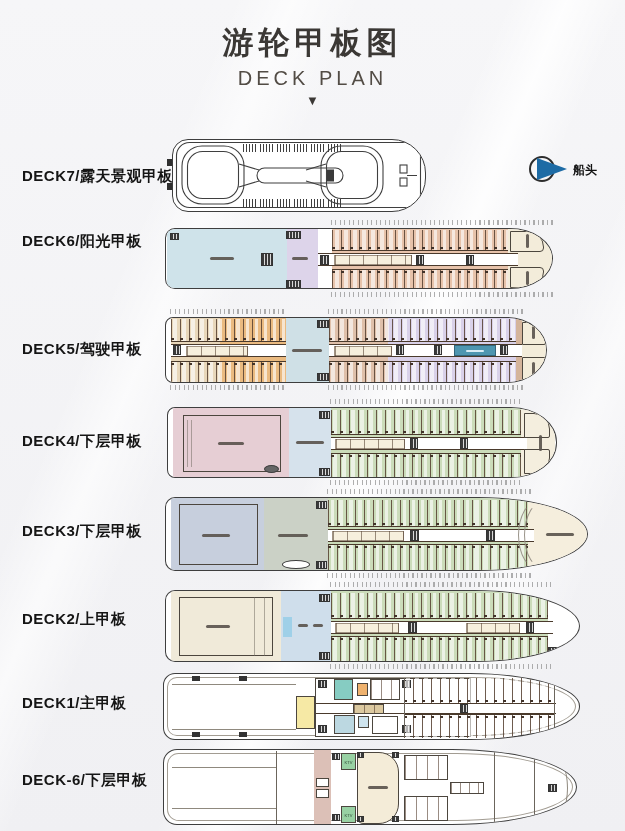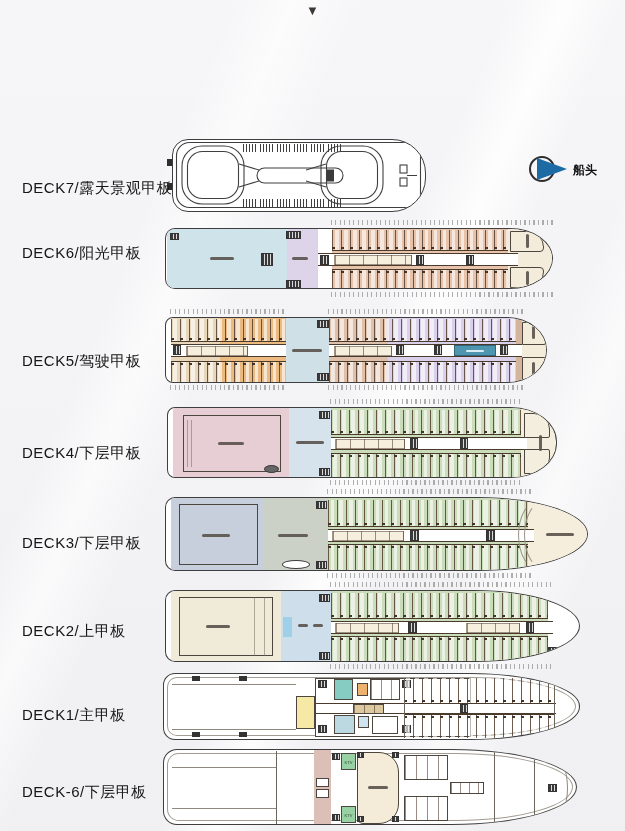--- a/index.html
+++ b/index.html
@@ -16,21 +16,21 @@
       linear-gradient(113deg, rgba(255,255,255,0) 72%, rgba(255,255,255,.6) 78%, rgba(255,255,255,0) 85%),
       linear-gradient(180deg, #f6f6f8 0%, #f0f0f3 100%);
   }
   .abs{position:absolute;box-sizing:border-box;}
   
   .hdr{position:absolute;left:0;top:0;width:625px;text-align:center;z-index:3;}
   .title{font-size:31px;font-weight:700;color:#3b3835;letter-spacing:5px;margin-top:22px;}
   .subtitle{font-size:20px;font-weight:400;color:#524c45;letter-spacing:4px;margin-top:3px;}
   .tri{font-size:13px;color:#3b3835;margin-top:4px;line-height:1;}
   
-  .lbl{position:absolute;left:22px;font-size:15px;font-weight:400;color:#151515;letter-spacing:.5px;z-index:3;white-space:nowrap;margin-top:12px;}
+  .lbl{position:absolute;left:22px;font-size:15px;font-weight:700;color:#151515;letter-spacing:.5px;z-index:3;white-space:nowrap;}
   
   .hull{position:absolute;background:#fff;border:1.3px solid #3e3e3e;box-sizing:border-box;overflow:hidden;z-index:2;}
   .band{position:absolute;top:0;bottom:0;}
   .cabrow{position:absolute;
     background-image:
       repeating-linear-gradient(90deg, rgba(85,63,48,.85) 0 1px, transparent 1px 9px),
       repeating-linear-gradient(90deg, transparent 0 2.5px, rgba(255,255,255,.62) 2.5px 6.5px, transparent 6.5px 9px);
   }
   .cabrow.top{border-bottom:1px solid #4a3a2c;}
   .cabrow.bot{border-top:1px solid #4a3a2c;}
@@ -58,20 +58,22 @@
   .ktv{position:absolute;font-size:4px;color:#2f4a36;text-align:center;line-height:1;}
   
   .bowcirc{position:absolute;width:26px;height:26px;border:2px solid #2d2d2d;border-radius:50%;box-sizing:border-box;background:transparent;}
   .bowarrow{position:absolute;width:0;height:0;border-top:11px solid transparent;border-bottom:11px solid transparent;border-left:30px solid #1d6ba5;}
   .bowlbl{position:absolute;font-size:12px;font-weight:700;color:#111;}
 </style>
 </head>
 <body>
 
 <div class="hdr">
+  <div class="title">游轮甲板图</div>
+  <div class="subtitle">DECK PLAN</div>
   <div class="tri">▼</div>
 </div>
 
 <div class="lbl" style="top:167px">DECK7/露天景观甲板</div>
 <div class="lbl" style="top:232px">DECK6/阳光甲板</div>
 <div class="lbl" style="top:340px">DECK5/驾驶甲板</div>
 <div class="lbl" style="top:432px">DECK4/下层甲板</div>
 <div class="lbl" style="top:522px">DECK3/下层甲板</div>
 <div class="lbl" style="top:610px">DECK2/上甲板</div>
 <div class="lbl" style="top:694px">DECK1/主甲板</div>

